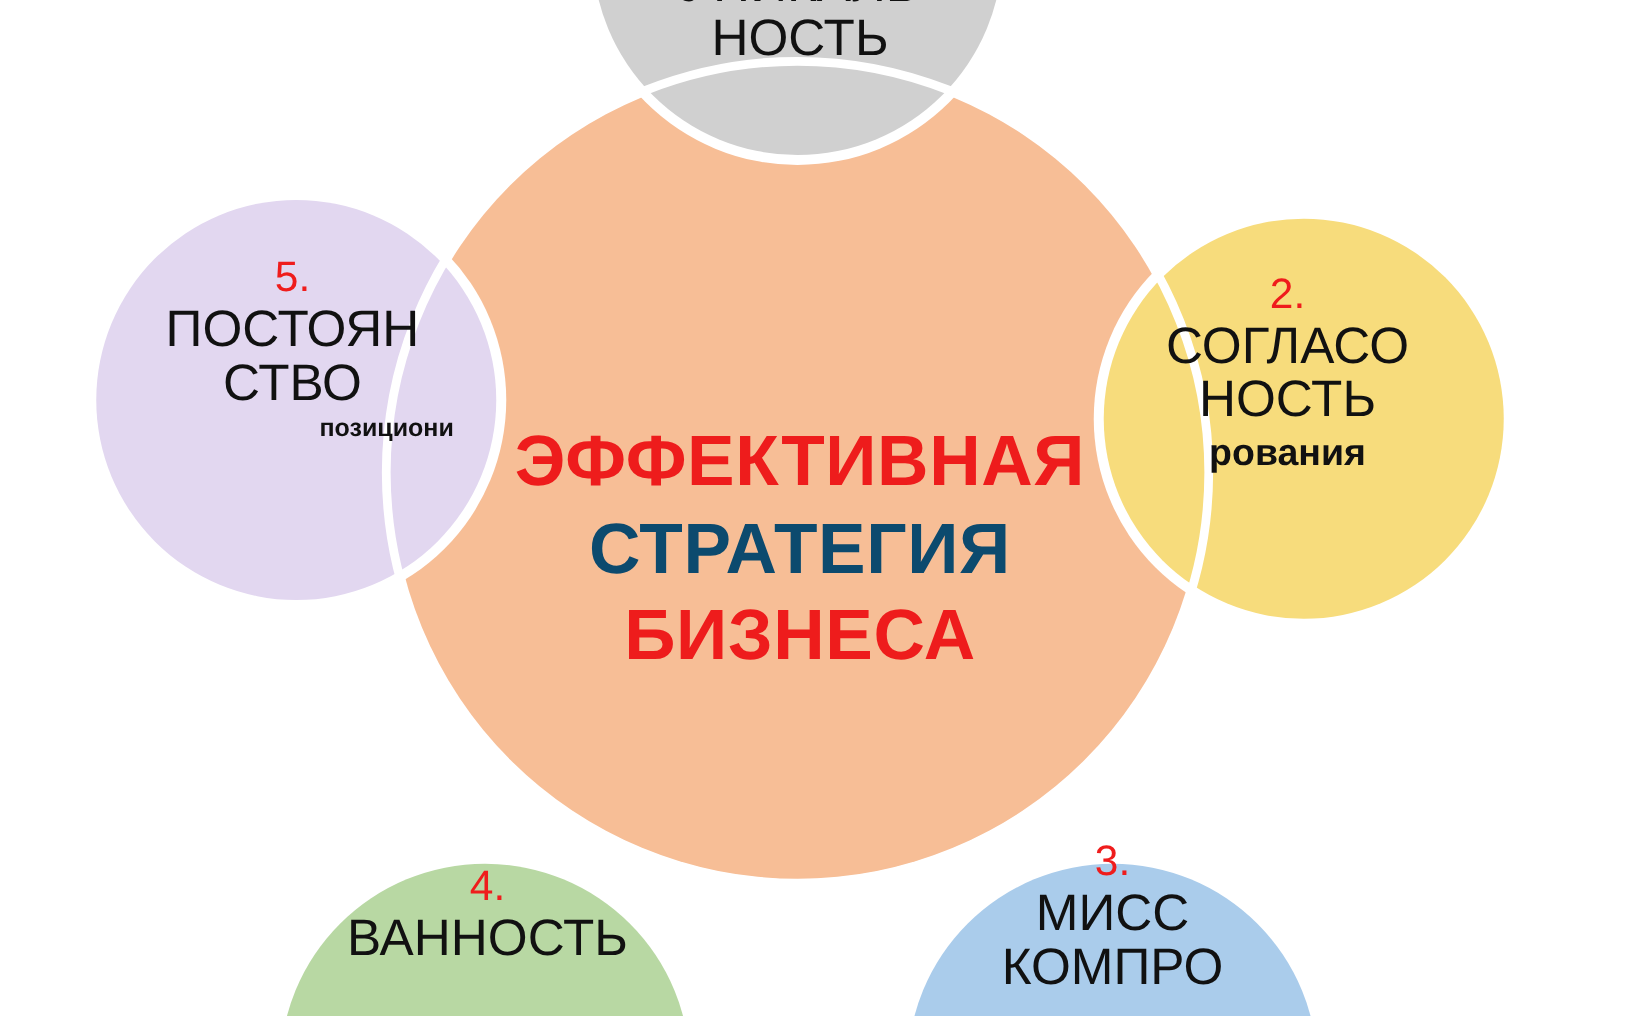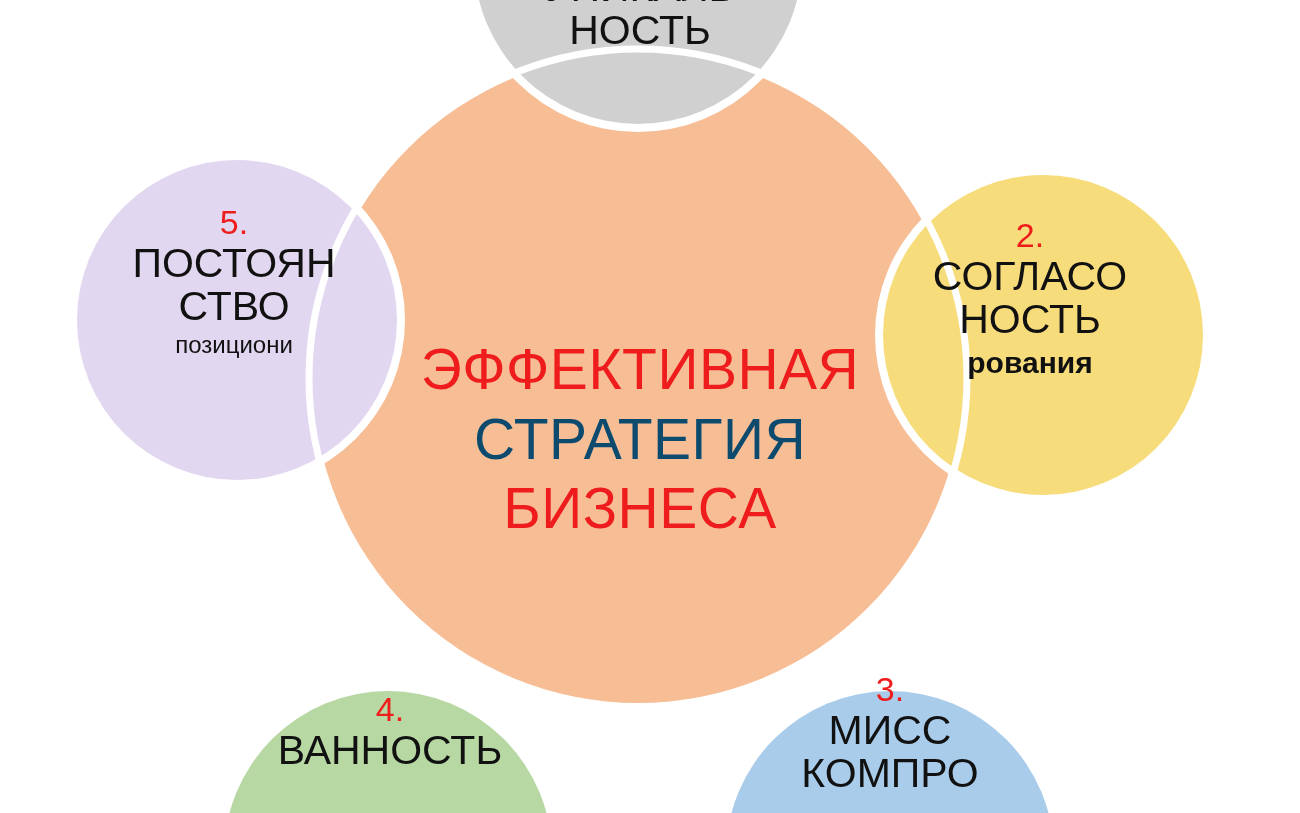--- a/index.html
+++ b/index.html
@@ -46,20 +46,21 @@
     display: block;
     font-weight: 700;
   }
 
   
   #center-label {
     left: 330px;
     top: 335px;
     width: 620px;
     line-height: 1.22;
+    font-weight: bold;
   }
   #center-label .c-red {
     display: block;
     color: #ee1c1c;
     font-size: 57px;
     letter-spacing: 0.5px;
   }
   #center-label .c-black {
     display: block;
     color: #0c4a6e;
@@ -105,21 +106,21 @@
   #label-consistency .main-word { font-size: 41px; }
 
   
   #label-constancy {
     left: 105px;
     top: 205px;
     width: 258px;
   }
   #label-constancy .num { font-size: 34px; margin-bottom: 2px; }
   #label-constancy .main-word { font-size: 41px; }
-  #label-constancy .sub-word { font-size: 24px; font-weight: 400; margin-top: 5px; }
+  #label-constancy .sub-word { font-size: 20px; font-weight: 700; margin-top: 5px; text-align: right; }
 </style>
 </head>
 <body>
 
 <div id="diagram-stage">
 
   <svg id="venn-svg" viewBox="0 0 1300 813">
     <defs>
 
       <filter id="noop">

